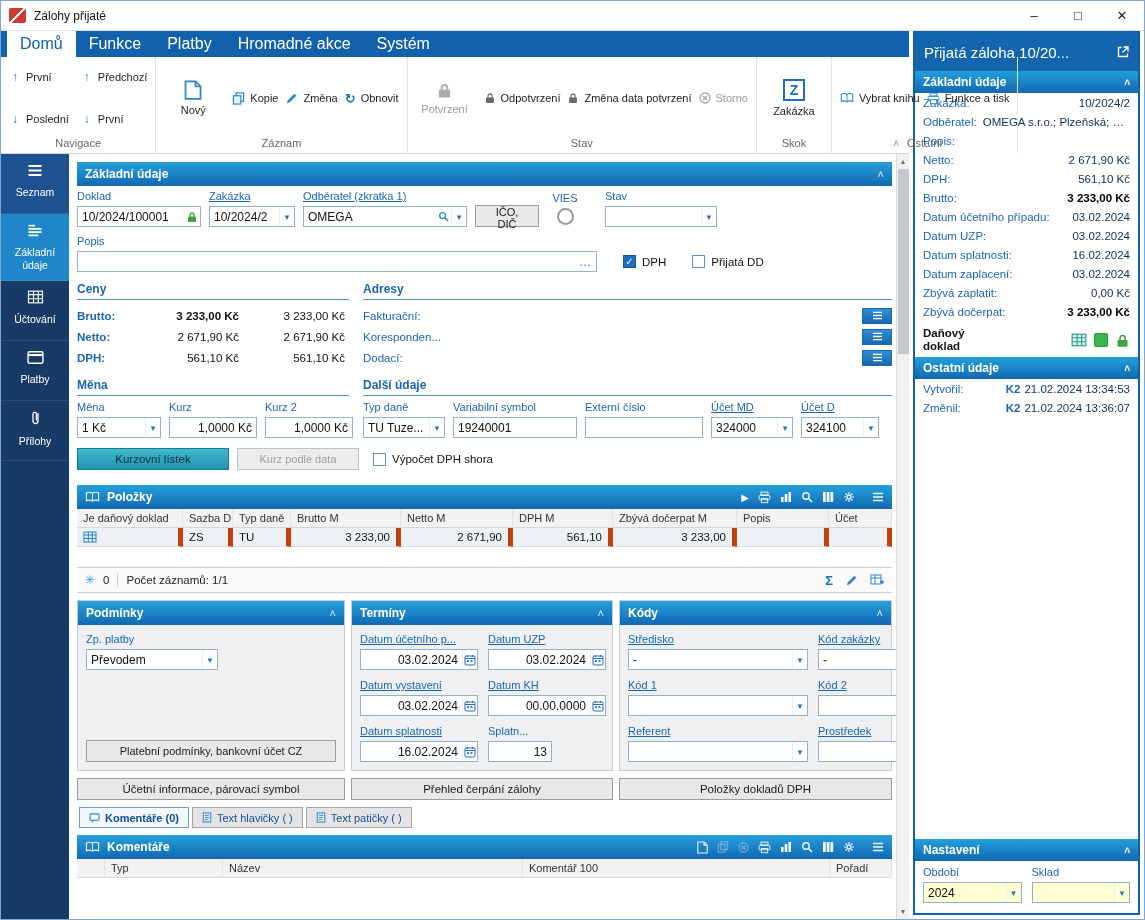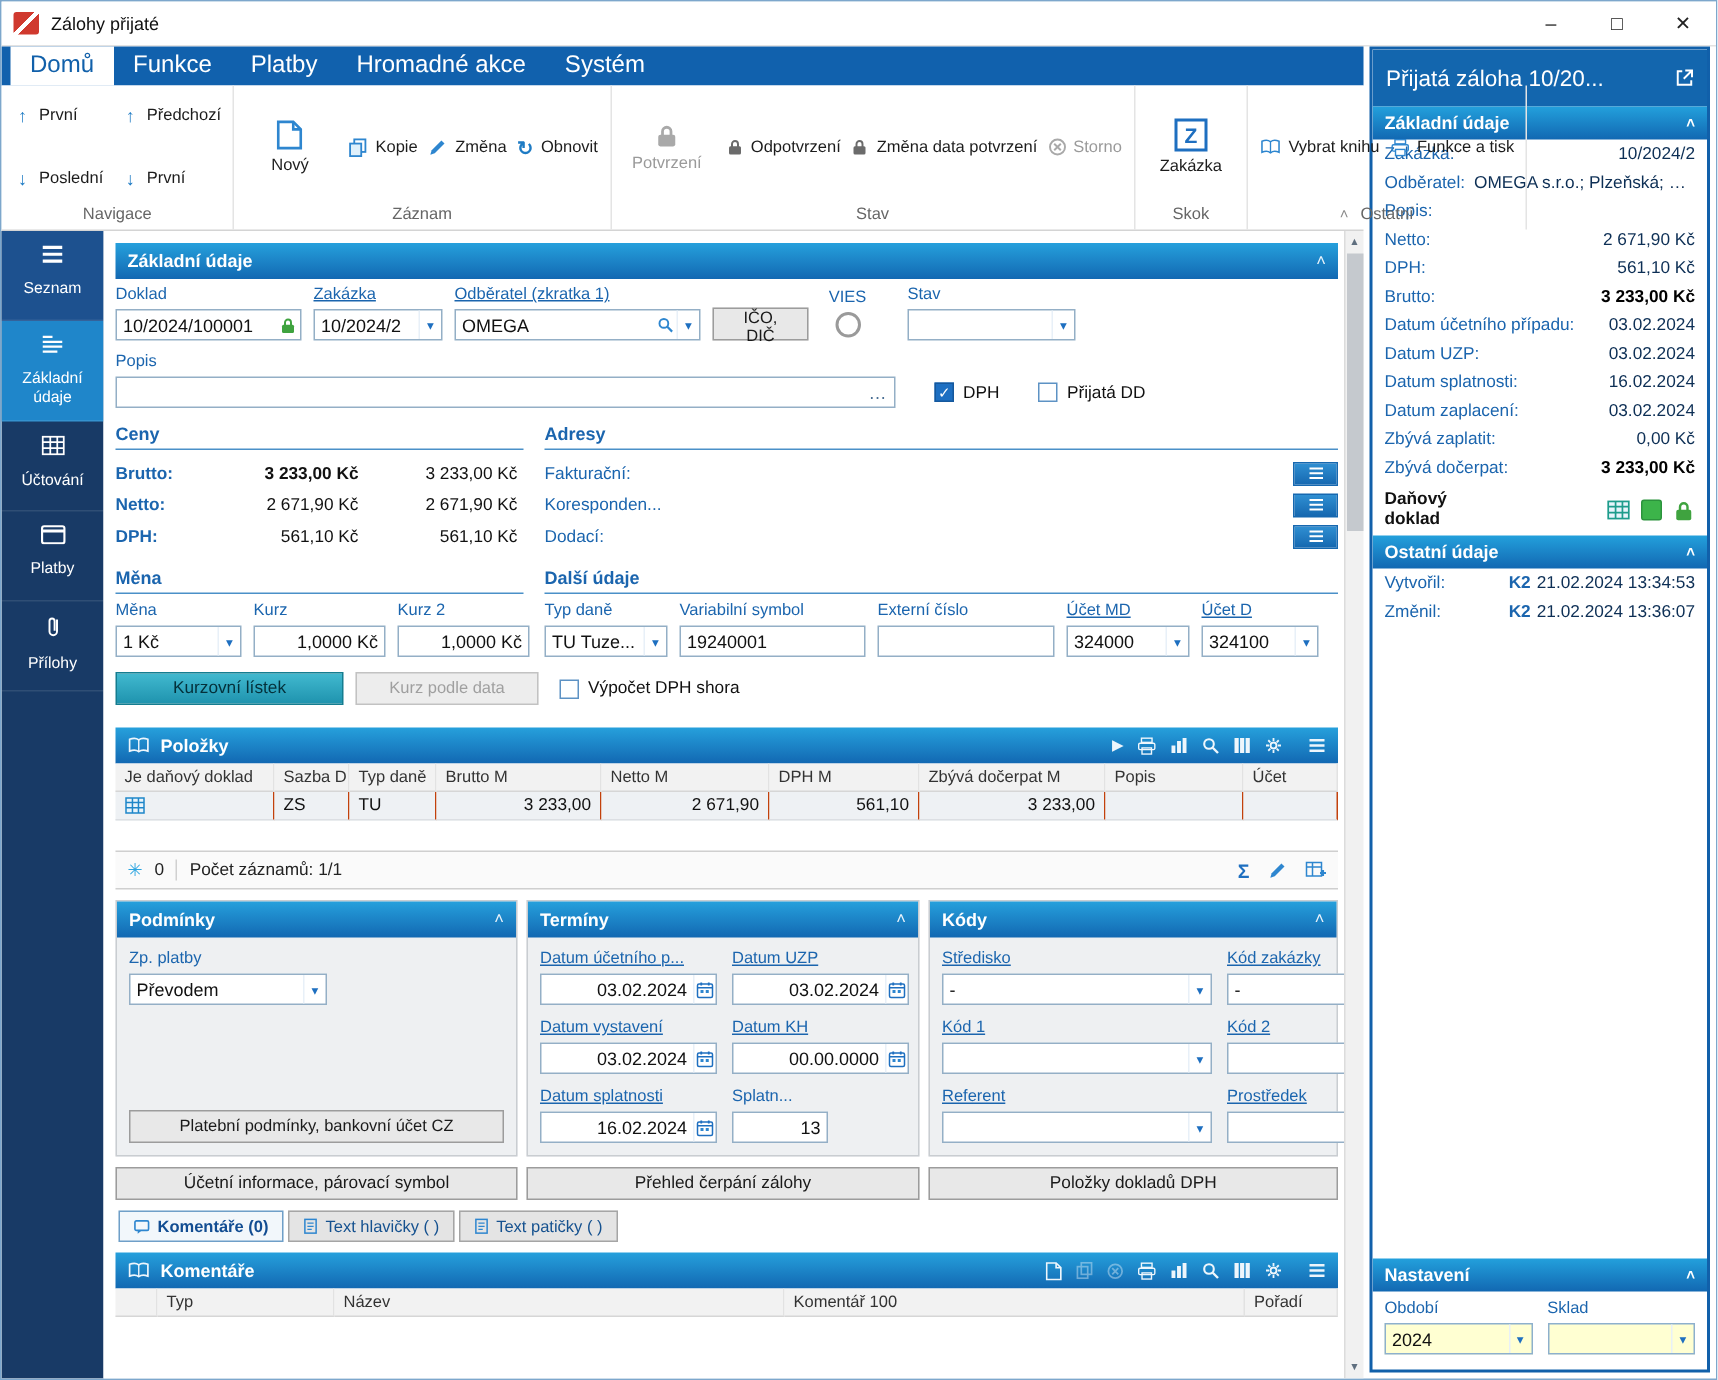--- a/index.html
+++ b/index.html
@@ -84,21 +84,21 @@
   .p-v{font-size:11.5px;color:#111;text-align:right}
   .p-v.bold{font-weight:bold}
   .addr-row{display:flex;align-items:center;height:21px}
   .a-lbl{font-size:11.5px;color:#1b65ae}
   .addr-btn{margin-left:auto;width:30px;height:16px;border:1px solid #1668b0;background:linear-gradient(180deg,#2f8fd2,#1668b0);display:flex;align-items:center;justify-content:center;cursor:pointer}
   .mrow{display:flex;gap:8px}
 
   
   .g9{display:grid;grid-template-columns:106px 50px 58px 110px 112px 100px 124px 92px 1fr}
   .gh > div{background:#f2f2f2;border-bottom:1px solid #d6d6d6;border-right:1px solid #e2e2e2;padding:3px 6px;font-size:11px;color:#333;white-space:nowrap;overflow:hidden}
-  .gr > div{background:#eef1f4;border-bottom:1px solid #dcdfe3;border-right:1px solid #c2410c;padding:3px 6px;font-size:11.5px;color:#111;white-space:nowrap;overflow:hidden;display:flex;align-items:center}
+  .gr > div{background:#eef1f4;border-bottom:1px solid #dcdfe3;border-right:5px solid #c2410c;padding:3px 6px;font-size:11.5px;color:#111;white-space:nowrap;overflow:hidden;display:flex;align-items:center}
   .num{text-align:right;justify-content:flex-end}
   .gh .num{text-align:left}
   .g-empty{height:20px;background:#fff}
   .grid-foot{height:26px;border-top:1px solid #cfcfcf;border-bottom:1px solid #cfcfcf;display:flex;align-items:center;gap:8px;padding:0 8px;font-size:11.5px;color:#222;background:#fafafa}
   .snow{color:#2aa4e0;font-size:12px}
   .vsep{width:1px;height:14px;background:#d0d0d0}
   .foot-tools{margin-left:auto;display:flex;align-items:center;gap:12px}
   .sum-gl{color:#1e6fc0;font-weight:bold;font-size:13px;cursor:pointer}
   .blue-ic{color:#2e86cf;display:flex;align-items:center;cursor:pointer}
   .teal-ic{color:#1e86c9;display:flex;align-items:center}

